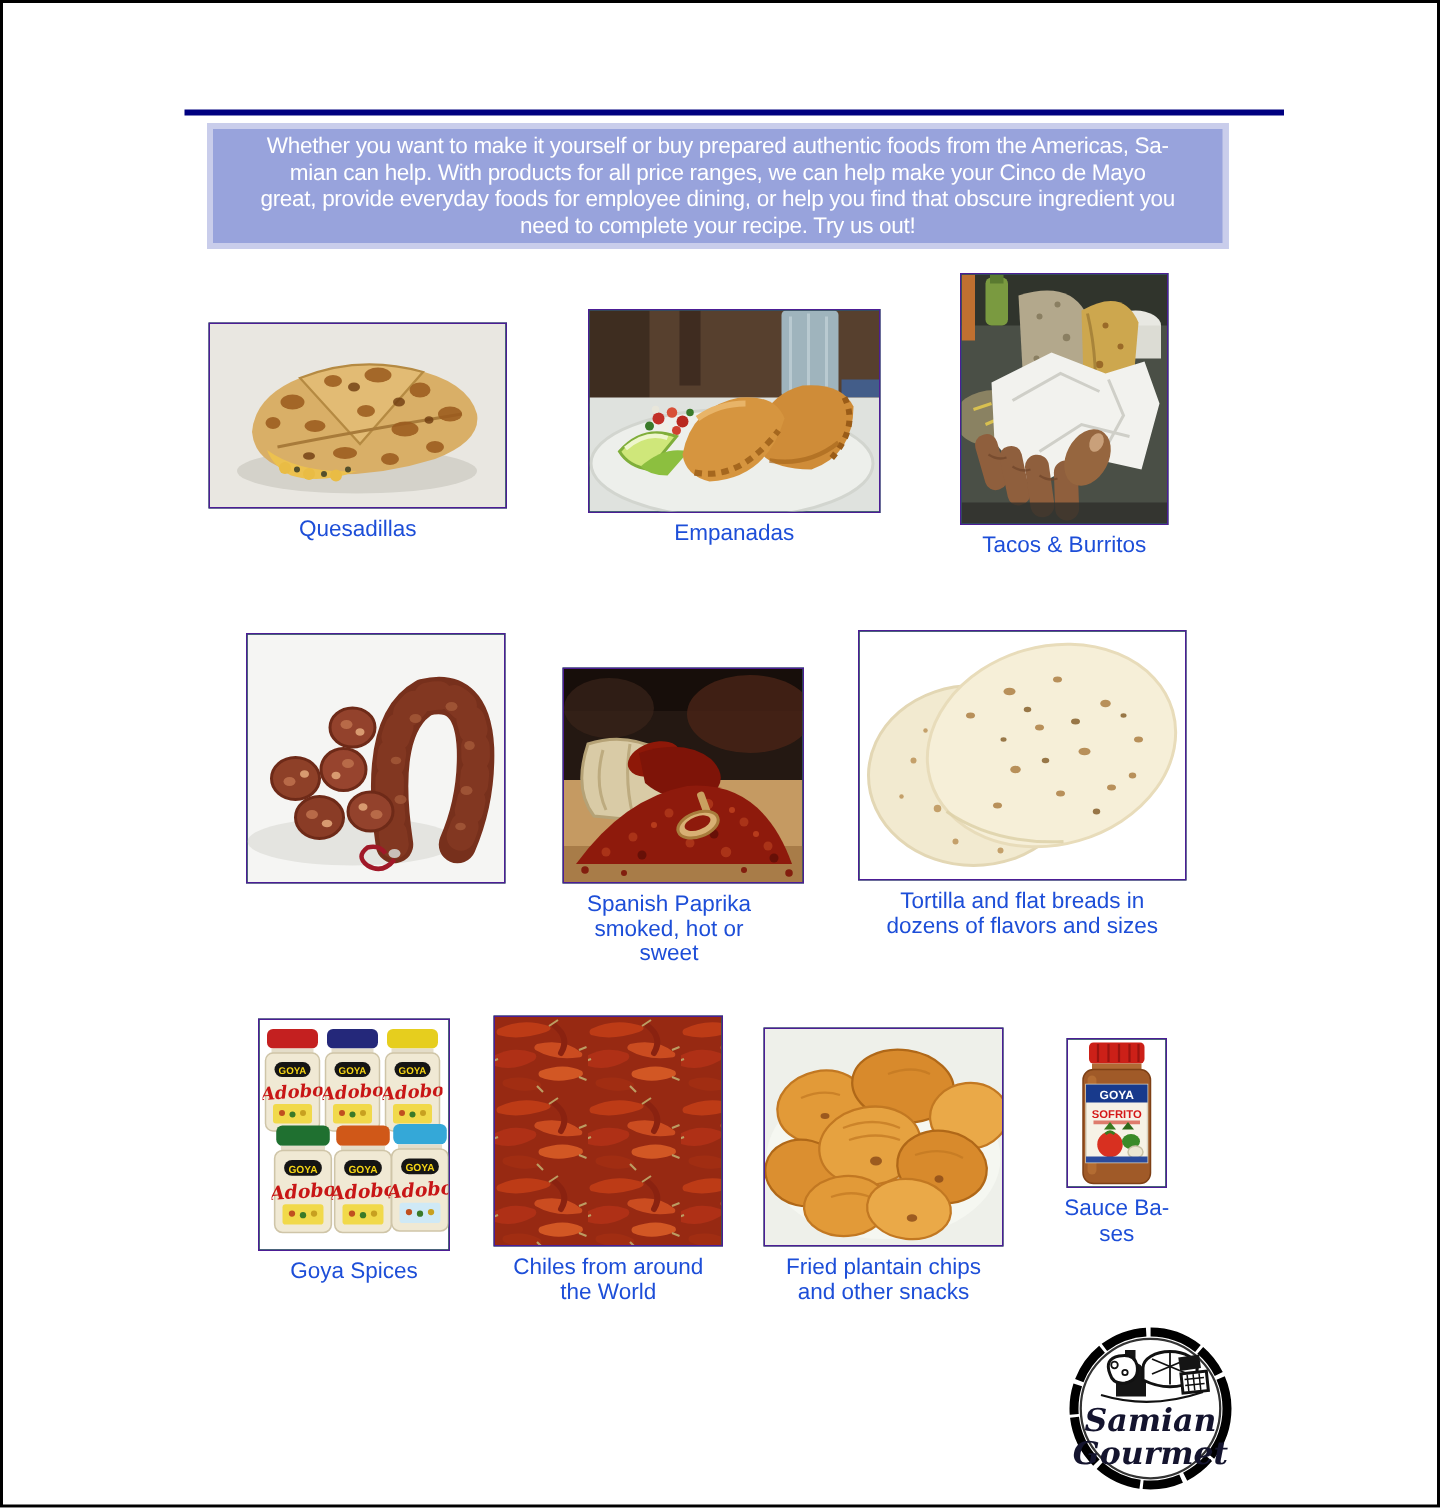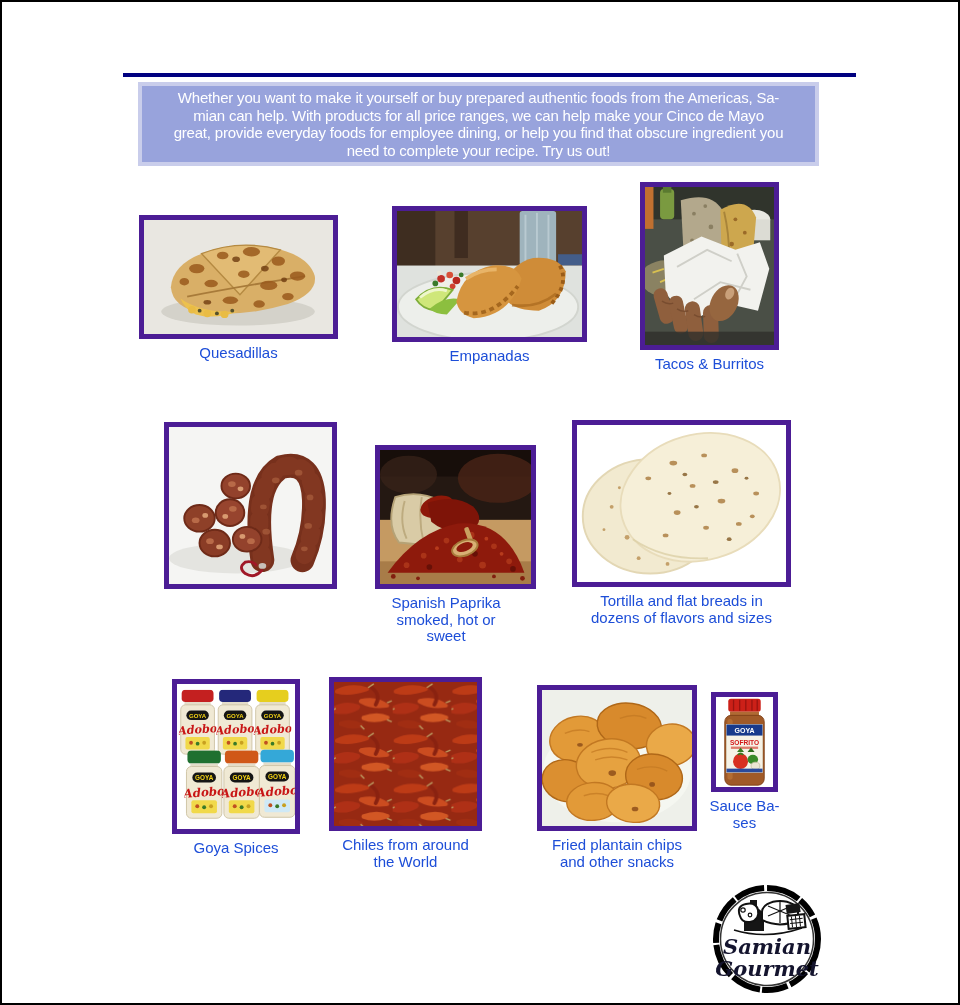--- a/index.html
+++ b/index.html
@@ -23,21 +23,21 @@
     background:#98a3dc; border:4px solid #c9cdeb;
     display:flex; align-items:center; justify-content:center;
   }
   .intro-text {
     width:100%; text-align:center; color:#ffffff;
     font-size:15px; line-height:17.5px; letter-spacing:-.2px;
     white-space:pre-line;
   }
   figure.item { position:absolute; }
   .photo {
-    border:5px solid #4c1d95; background:#15803d; overflow:hidden;
+    border:1px solid #4c1d95; background:#15803d; overflow:hidden;
     margin:0 auto;
   }
   .photo svg { display:block; width:100%; height:100%; }
   .caption {
     margin-top:6px; text-align:center; color:#1d4ed8;
     font-size:15px; line-height:16.5px; white-space:pre-line;
   }
   .logo-badge { position:absolute; left:708px; top:880px; width:114px; height:114px; }
 </style>
 </head>
@@ -391,21 +391,21 @@
           </pattern>
         </defs>
         <rect width="151" height="152" fill="url(#clpat)"></rect>
         <rect width="151" height="152" fill="#701c0c" opacity=".12"></rect>
       </svg>
     </div>
     <figcaption class="caption">Chiles from around
 the World</figcaption>
   </figure>
 
-  <figure class="item" style="left:535px;top:683px;width:160px">
+  <figure class="item" style="left:507px;top:683px;width:160px">
     <div class="photo" style="width:160px;height:146px">
       <svg viewBox="0 0 158 144" preserveAspectRatio="none">
         <rect width="158" height="144" fill="#eef0ea"></rect>
         <ellipse cx="79" cy="86" rx="78" ry="54" fill="#f5f7f1"></ellipse>
         <g stroke-width="1.5">
           <ellipse cx="38" cy="52" rx="30" ry="24" fill="#e29a38" stroke="#c27822" transform="rotate(-12 38 52)"></ellipse>
           <ellipse cx="92" cy="38" rx="34" ry="24" fill="#d88a2c" stroke="#b06818" transform="rotate(8 92 38)"></ellipse>
           <ellipse cx="136" cy="58" rx="26" ry="22" fill="#eaa948" stroke="#c27822" transform="rotate(-6 136 58)"></ellipse>
           <ellipse cx="26" cy="96" rx="26" ry="22" fill="#db8f30" stroke="#b06818" transform="rotate(14 26 96)"></ellipse>
           <ellipse cx="70" cy="78" rx="34" ry="26" fill="#e6a240" stroke="#c27822" transform="rotate(-10 70 78)"></ellipse>

